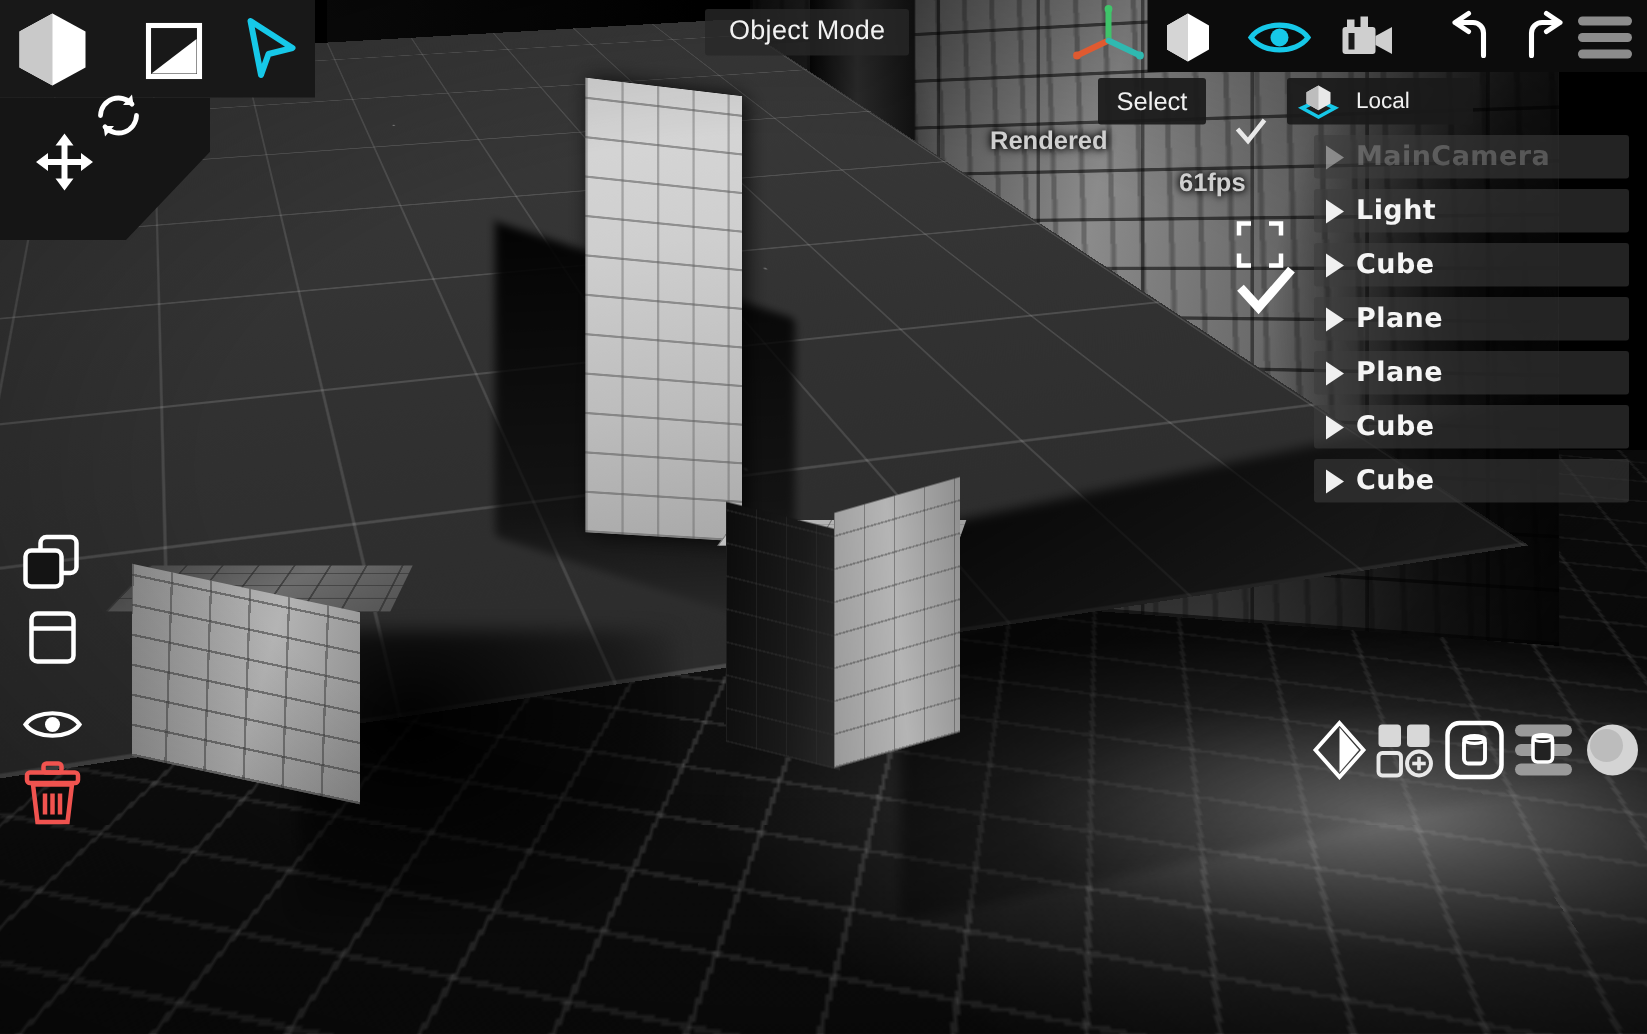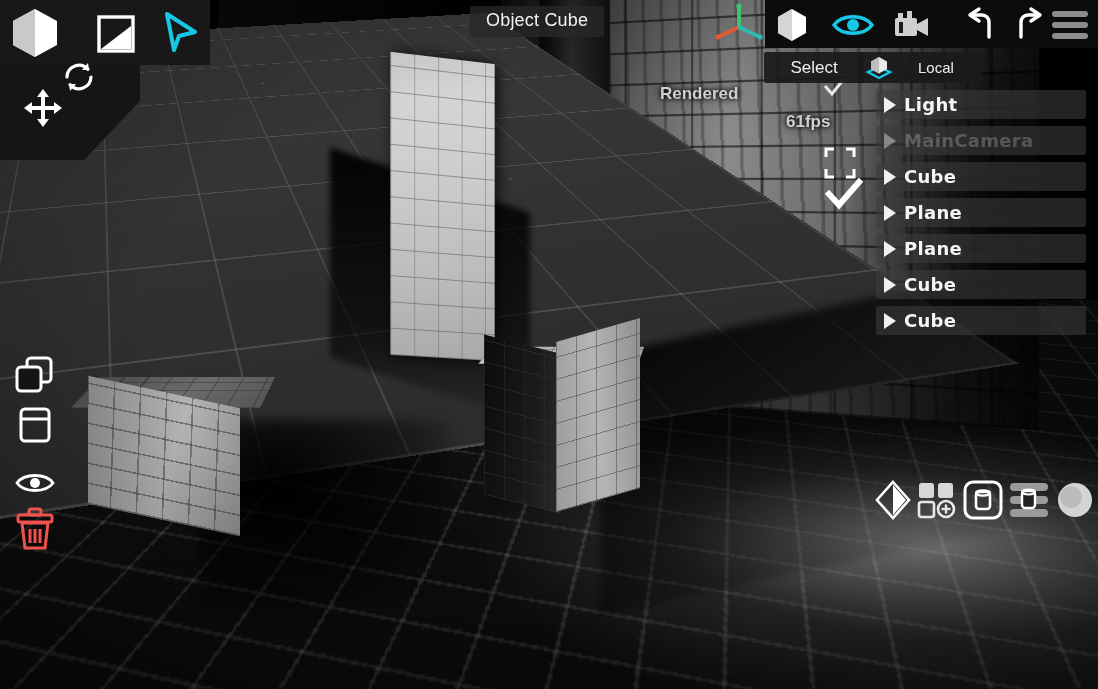--- a/index.html
+++ b/index.html
@@ -246,22 +246,22 @@
   }
 
   
   .tb2 {
     position: absolute; top: 52px; height: 31px;
     background: rgba(26,26,26,.93);
     color: #f0f0f0; font-size: 17px;
     display: flex; align-items: center; justify-content: center;
     border-radius: 2px; cursor: pointer;
   }
-  #btn-select  { left: 764px; width: 100px; }
-  #btn-local   { left: 858px; width: 124px; justify-content: flex-start; padding-left: 60px; font-size: 15px; }
+  #btn-select  { left: 732px; width: 72px; }
+  #btn-local   { left: 858px; width: 124px; justify-content: flex-start; padding-left: 46px; font-size: 15px; }
   #btn-hierarchy{ left: 986px; width: 112px; }
   #icon-local-gizmo {
     position: absolute; left: 864px; top: 54px; width: 30px; height: 28px;
     display: flex; align-items: center; justify-content: center;
   }
 
   
   .hud-label {
     position: absolute; color: #cfcfcf;
     font-size: 17px; font-weight: bold;
@@ -376,21 +376,21 @@
       <path d="M9 32 l-1 -7 7 0 Z" fill="#fff"></path>
     </svg>
   </div>
 
   <div class="tl-icon" id="icon-move">
     <svg width="40" height="40" viewBox="0 0 40 40">
       <path d="M20 1 L26 9 L22 9 L22 18 L31 18 L31 14 L39 20 L31 26 L31 22 L22 22 L22 31 L26 31 L20 39 L14 31 L18 31 L18 22 L9 22 L9 26 L1 20 L9 14 L9 18 L18 18 L18 9 L14 9 Z" fill="#ffffff"></path>
     </svg>
   </div>
 
-  <div id="object-mode-pill">Object Cube</div>
+  <div id="object-mode-pill">Object Mode</div>
 
   <div class="hud-label" id="hud-rendered">Rendered</div>
   <div class="hud-label" id="hud-fps">61fps</div>
 
   <div id="icon-check-small">
     <svg width="24" height="20" viewBox="0 0 24 20">
       <path d="M3 8 L10 16 L21 2" fill="none" stroke="#e8e8e8" stroke-width="3"></path>
     </svg>
   </div>
 
@@ -472,27 +472,27 @@
   <div class="tb2" id="btn-local">Local</div>
   <div id="icon-local-gizmo">
     <svg width="28" height="26" viewBox="0 0 28 26">
       <path d="M14 12 L25 17 L14 23 L3 17 Z" fill="none" stroke="#16c8e8" stroke-width="2.4"></path>
       <path d="M14 2 L22 6.5 L22 14 L14 18.5 L6 14 L6 6.5 Z" fill="#e8e8e8"></path>
       <path d="M14 2 L14 18.5 L6 14 L6 6.5 Z" fill="#bdbdbd"></path>
     </svg>
   </div>
 
   <div id="hierarchy-list">
+    <div class="h-item dim">
+      <span class="tri"></span>
+      <span class="h-label">MainCamera</span>
+    </div>
     <div class="h-item">
       <span class="tri"></span>
       <span class="h-label">Light</span>
-    </div>
-    <div class="h-item dim">
-      <span class="tri"></span>
-      <span class="h-label">MainCamera</span>
     </div>
     <div class="h-item">
       <span class="tri"></span>
       <span class="h-label">Cube</span>
     </div>
     <div class="h-item">
       <span class="tri"></span>
       <span class="h-label">Plane</span>
     </div>
     <div class="h-item">

